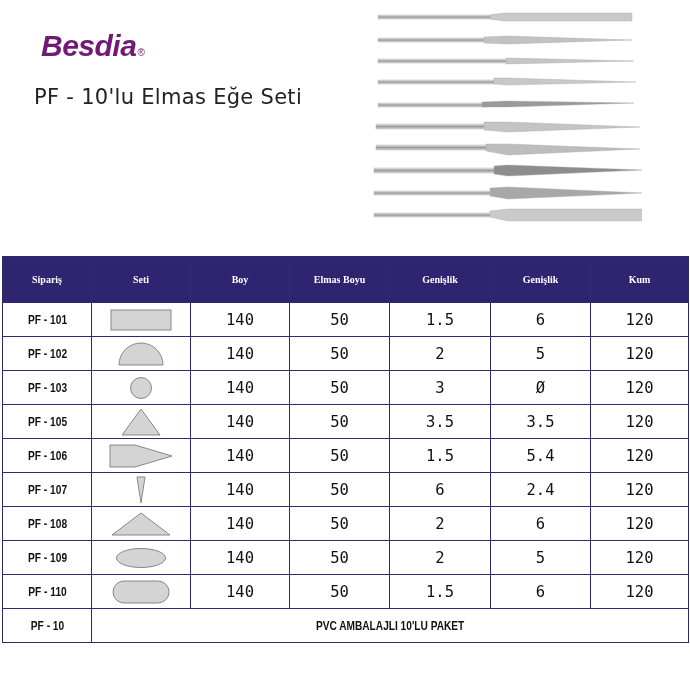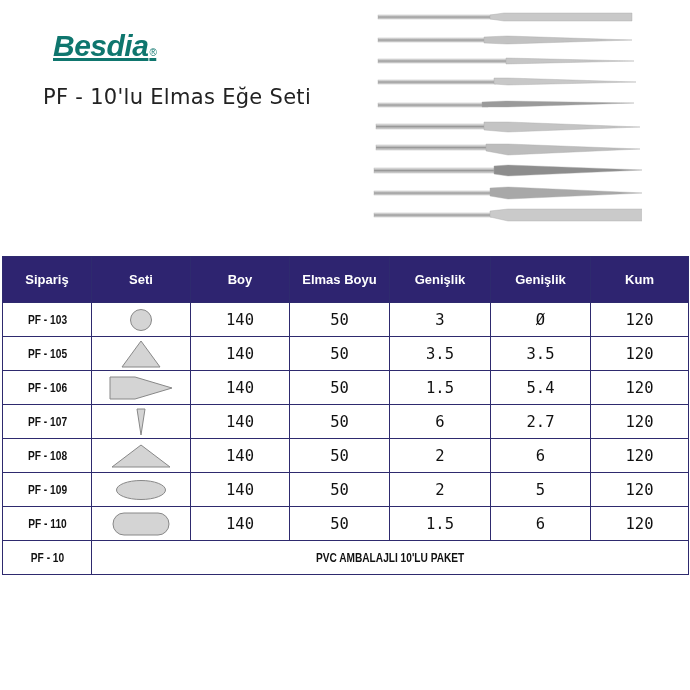--- a/index.html
+++ b/index.html
@@ -1,23 +1,23 @@
 <!DOCTYPE html>
 <html><head>
 <meta charset="utf-8">
 <style>
   html, body { margin:0; padding:0; background:#ffffff; }
   body { width:690px; height:690px; position:relative; overflow:hidden; font-family:"DejaVu Sans", sans-serif; }
-  .brand { position:absolute; left:53px; top:29px; font-family:"Liberation Sans", sans-serif; font-weight:bold; font-style:italic; font-size:30px; color:#0f766e; letter-spacing:-0.5px;text-decoration:underline; }
+  .brand { position:absolute; left:41px; top:29px; font-family:"Liberation Sans", sans-serif; font-weight:bold; font-style:italic; font-size:30px; color:#701a75; letter-spacing:-0.5px; }
   .brand .reg { font-size:10px; font-style:normal; font-weight:normal; vertical-align:baseline; margin-left:1px; }
-  .title { position:absolute; left:43px; top:85px; font-family:"DejaVu Sans", sans-serif; font-size:21px; color:#222; letter-spacing:0.3px; }
+  .title { position:absolute; left:34px; top:85px; font-family:"DejaVu Sans", sans-serif; font-size:21px; color:#222; letter-spacing:0.3px; }
   .files { position:absolute; left:372px; top:12px; width:270px; height:220px; }
   table.spec { position:absolute; left:2px; top:256px; width:686px; border-collapse:collapse; table-layout:fixed; }
   table.spec th, table.spec td { border:1.5px solid #2e2a6e; text-align:center; padding:0; }
-  table.spec th { background:#2e2470; color:#fff; font-family:Liberation Sans, sans-serif; font-weight:bold; font-size:13px; height:45px; }
+  table.spec th { background:#2e2470; color:#fff; font-family:Liberation Serif, serif; font-weight:bold; font-size:10px; height:45px; }
   table.spec td { height:33px; font-family:"DejaVu Sans Mono", monospace; font-size:15.5px; color:#111; }
   table.spec td.code { font-family:"Liberation Sans", sans-serif; font-weight:bold; font-size:12px; transform:scaleX(0.85); }
   table.spec td.note { font-family:"Liberation Sans", sans-serif; font-weight:bold; font-size:13px; }
   td.note span { display:inline-block; transform:scaleX(0.78); }
   .shape { display:inline-block; vertical-align:middle; }
 </style>
 </head>
 <body>
 
 <div class="brand"><span>Besdia</span><span class="reg">®</span></div>
@@ -71,20 +71,42 @@
       <th>Seti</th>
       <th>Boy</th>
       <th>Elmas Boyu</th>
       <th>Genişlik</th>
       <th>Genişlik</th>
       <th>Kum</th>
     </tr>
   </thead>
   <tbody>
     <tr>
+      <td class="code">PF - 101</td>
+      <td><svg class="shape" width="62" height="22">
+            <rect x="1" y="1" width="60" height="20" fill="#d4d4d4" stroke="#888"></rect>
+          </svg></td>
+      <td>140</td>
+      <td>50</td>
+      <td>1.5</td>
+      <td>6</td>
+      <td>120</td>
+    </tr>
+    <tr>
+      <td class="code">PF - 102</td>
+      <td><svg class="shape" width="46" height="24">
+            <path d="M1,23 A22,22 0 0 1 45,23 Z" fill="#d4d4d4" stroke="#888"></path>
+          </svg></td>
+      <td>140</td>
+      <td>50</td>
+      <td>2</td>
+      <td>5</td>
+      <td>120</td>
+    </tr>
+    <tr>
       <td class="code">PF - 103</td>
       <td><svg class="shape" width="24" height="24">
             <circle cx="12" cy="12" r="10.5" fill="#d4d4d4" stroke="#888"></circle>
           </svg></td>
       <td>140</td>
       <td>50</td>
       <td>3</td>
       <td>Ø</td>
       <td>120</td>
     </tr>
@@ -111,21 +133,21 @@
       <td>120</td>
     </tr>
     <tr>
       <td class="code">PF - 107</td>
       <td><svg class="shape" width="10" height="28">
             <polygon points="1,1 9,1 5,27" fill="#d4d4d4" stroke="#888"></polygon>
           </svg></td>
       <td>140</td>
       <td>50</td>
       <td>6</td>
-      <td>2.7</td>
+      <td>2.4</td>
       <td>120</td>
     </tr>
     <tr>
       <td class="code">PF - 108</td>
       <td><svg class="shape" width="60" height="24">
             <polygon points="30,1 59,23 1,23" fill="#d4d4d4" stroke="#888"></polygon>
           </svg></td>
       <td>140</td>
       <td>50</td>
       <td>2</td>

